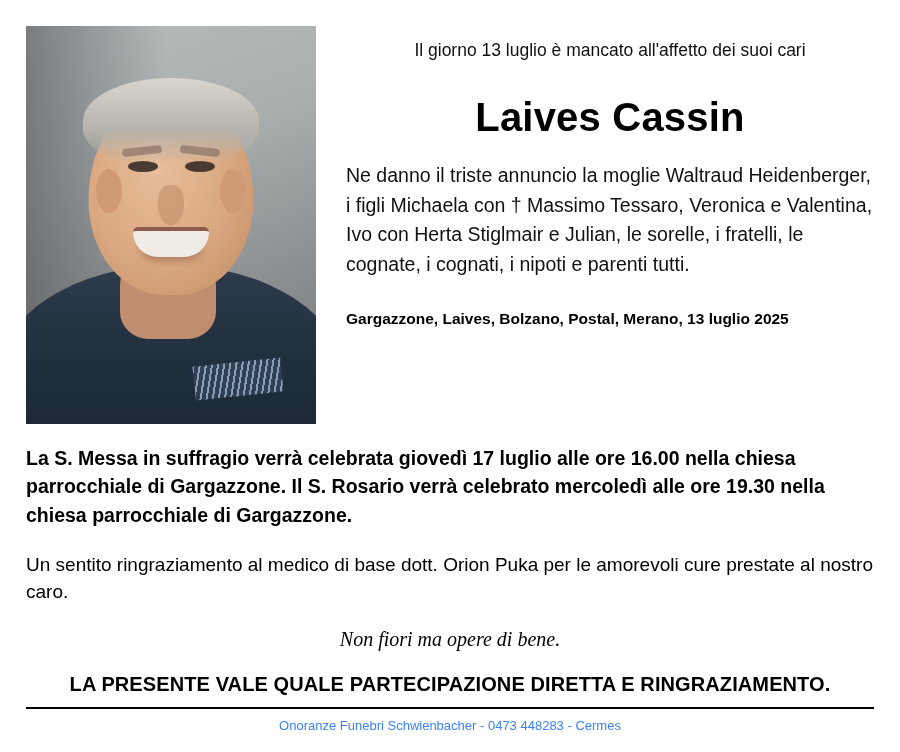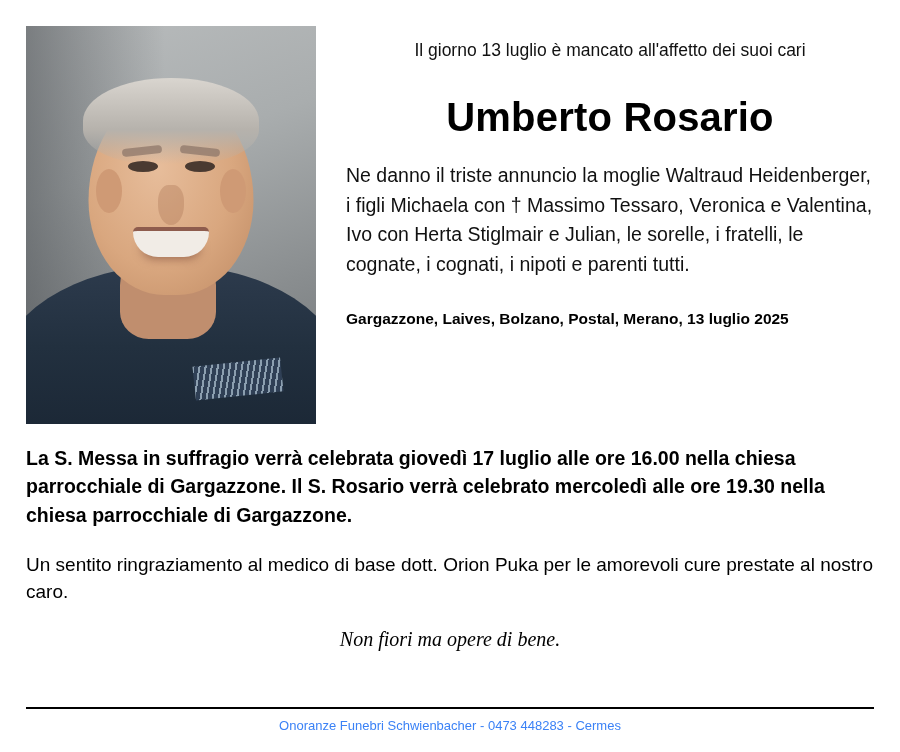--- a/index.html
+++ b/index.html
@@ -262,32 +262,33 @@
         <div class="eye-l"></div>
         <div class="eye-r"></div>
         <div class="nose"></div>
         <div class="mouth"></div>
       </div>
     </div>
 
     <div class="top-text">
       <div class="line-announce">Il giorno 13 luglio è mancato all'affetto dei suoi cari</div>
 
-      <div class="deceased-name">Umberto Rosario</div>
+      <div class="deceased-name">Laives Cassin</div>
 
 
       <div class="announce-body">Ne danno il triste annuncio la moglie Waltraud Heidenberger, i figli Michaela con † Massimo Tessaro, Veronica e Valentina, Ivo con Herta Stiglmair e Julian, le sorelle, i fratelli, le cognate, i cognati, i nipoti e parenti tutti.</div>
 
       <div class="places">Gargazzone, Laives, Bolzano, Postal, Merano, 13 luglio 2025</div>
     </div>
   </div>
 
   <div class="mass-info">La S. Messa in suffragio verrà celebrata giovedì 17 luglio alle ore 16.00 nella chiesa parrocchiale di Gargazzone. Il S. Rosario verrà celebrato mercoledì alle ore 19.30 nella chiesa parrocchiale di Gargazzone.</div>
 
   <div class="thanks">Un sentito ringraziamento al medico di base dott. Orion Puka per le amorevoli cure prestate al nostro caro.</div>
 
   <div class="no-flowers">Non fiori ma opere di bene.</div>
 
+  <div class="participation">LA PRESENTE VALE QUALE PARTECIPAZIONE DIRETTA E RINGRAZIAMENTO.</div>
 
   <div class="rule"></div>
 
   <div class="footer">Onoranze Funebri Schwienbacher - 0473 448283 - Cermes</div>
 </div>
 
 </body></html>

